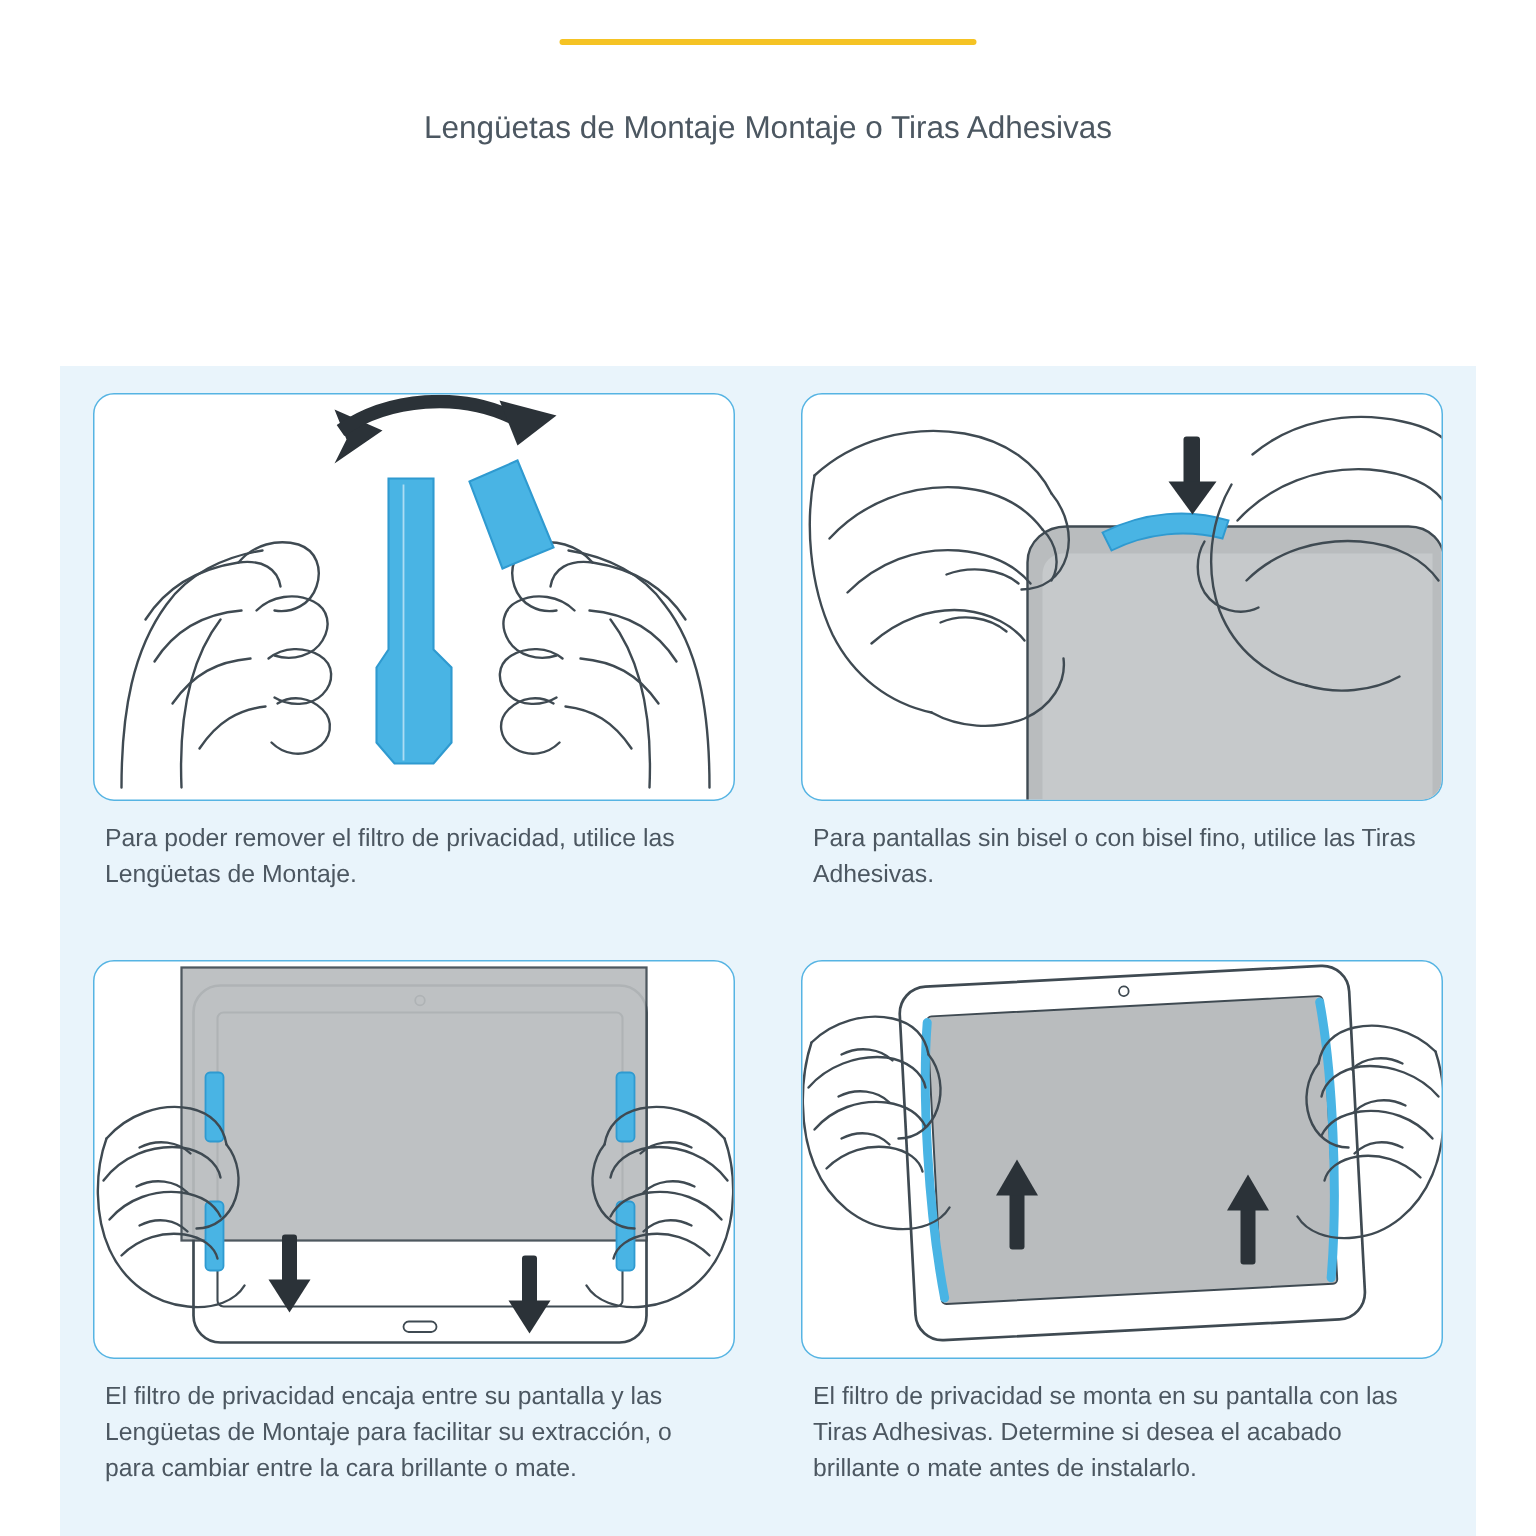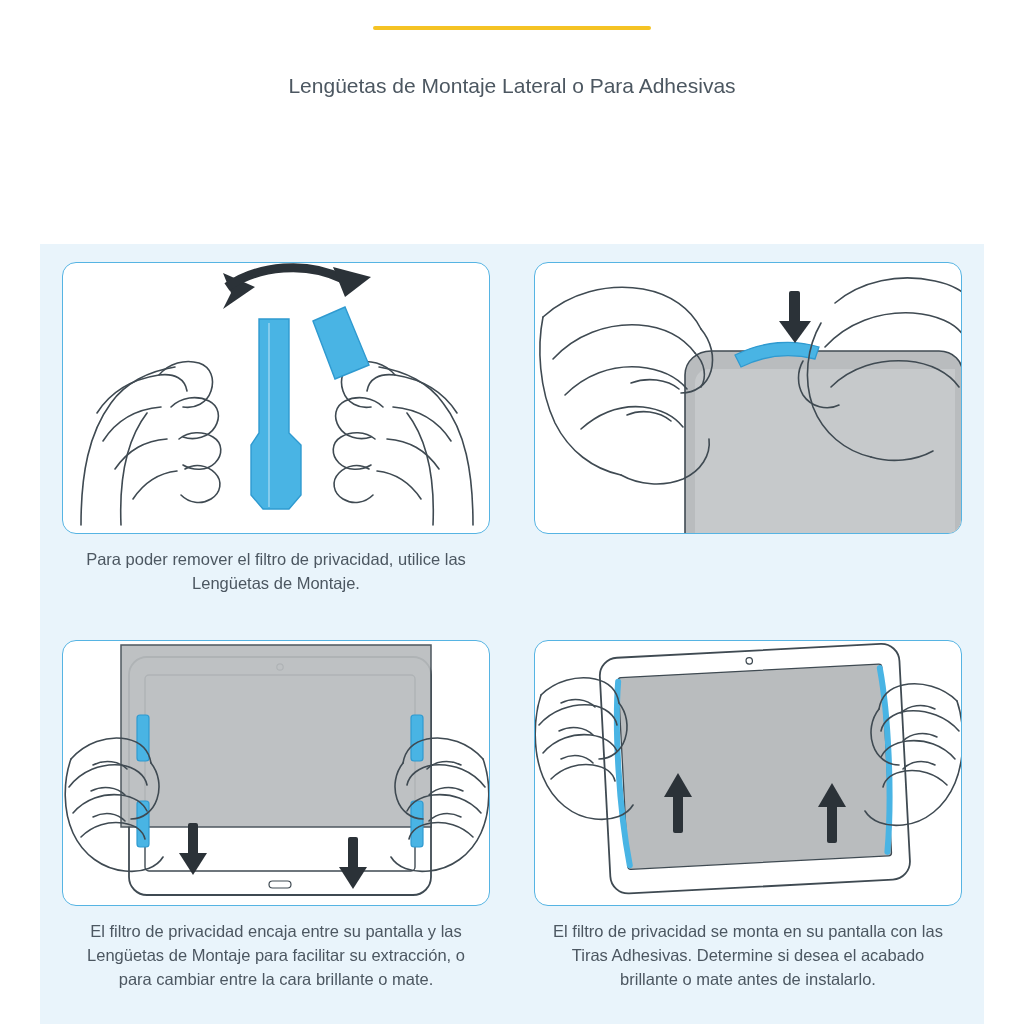--- a/index.html
+++ b/index.html
@@ -65,40 +65,40 @@
     border-radius: 14px;
     height: 272px;
     box-sizing: border-box;
     overflow: hidden;
     position: relative;
   }
   .panel-art.tall {
     height: 266px;
   }
   .caption {
-    text-align: center;
+    text-align: left;
     font-size: 16.5px;
     line-height: 1.45;
     color: #4c5761;
     padding: 14px 8px 4px 8px;
     min-height: 74px;
     box-sizing: border-box;
   }
   .caption.tall {
     min-height: 112px;
   }
   svg { display: block; }
 </style>
 </head>
 <body>
 
 <div class="page">
 
   <div class="title-rule"></div>
-  <h2 class="subtitle">Lengüetas de Montaje Lateral o Para Adhesivas</h2>
+  <h2 class="subtitle">Lengüetas de Montaje Montaje o Tiras Adhesivas</h2>
 
   <div class="grid">
 
     <div class="panel">
       <div class="panel-art">
         <svg width="428" height="272" viewBox="0 0 428 272">
           <g fill="none" stroke="#3f4a52" stroke-width="1.6" stroke-linecap="round" stroke-linejoin="round">
 
             <path d="M18 262 C18 210 26 170 48 140 C62 120 86 108 112 104"></path>
             <path d="M58 262 C56 214 64 176 84 150"></path>
@@ -172,20 +172,21 @@
 
             <path d="M300 40 C326 18 364 10 400 18 C420 22 428 30 428 30"></path>
             <path d="M290 84 C312 60 344 48 378 50 C402 52 420 60 428 72"></path>
             <path d="M296 124 C316 104 344 96 372 98 C396 100 414 110 424 124"></path>
             <path d="M286 60 C272 84 268 116 278 144 C288 170 310 188 336 194"></path>
             <path d="M336 194 C356 200 380 198 398 188"></path>
             <path d="M268 98 C262 108 262 122 268 132 C276 144 292 148 304 142"></path>
           </g>
         </svg>
       </div>
+      <div class="caption">Para pantallas sin bisel o con bisel fino, utilice las Tiras Adhesivas.</div>
     </div>
 
     <div class="panel">
       <div class="panel-art tall">
         <svg width="428" height="266" viewBox="0 0 428 266">
 
           <path d="M66 34 C66 24 74 16 84 16 L350 16 C360 16 368 24 368 34 L368 236 C368 246 360 254 350 254 L84 254 C74 254 66 246 66 236 Z" fill="#ffffff" stroke="#3f4a52" stroke-width="1.8"></path>
           <rect x="82" y="34" width="270" height="196" rx="4" fill="#ffffff" stroke="#3f4a52" stroke-width="1.4"></rect>
           <circle cx="217" cy="26" r="3.2" fill="#ffffff" stroke="#3f4a52" stroke-width="1.2"></circle>
           <rect x="206" y="240" width="22" height="7" rx="3.5" fill="#ffffff" stroke="#3f4a52" stroke-width="1.2"></rect>

